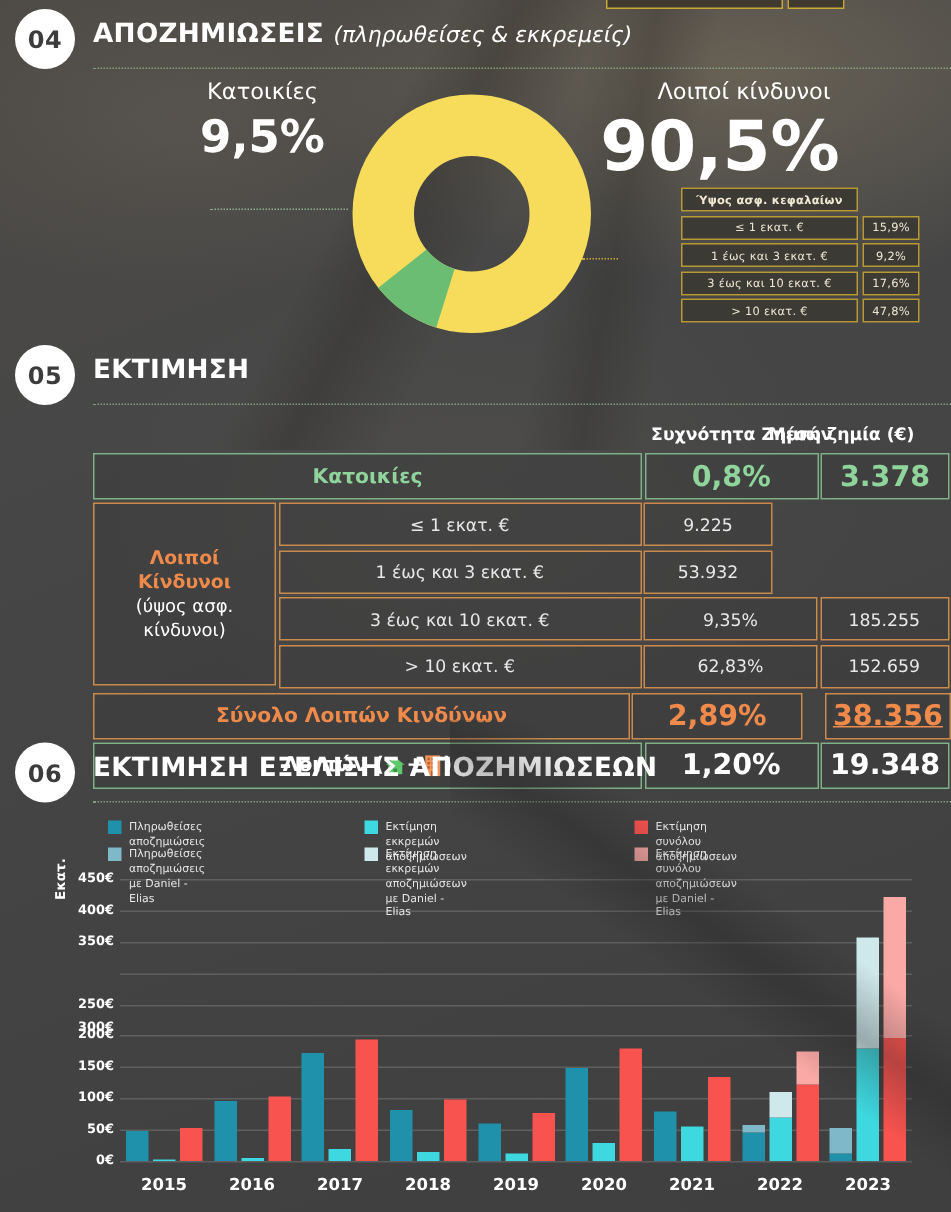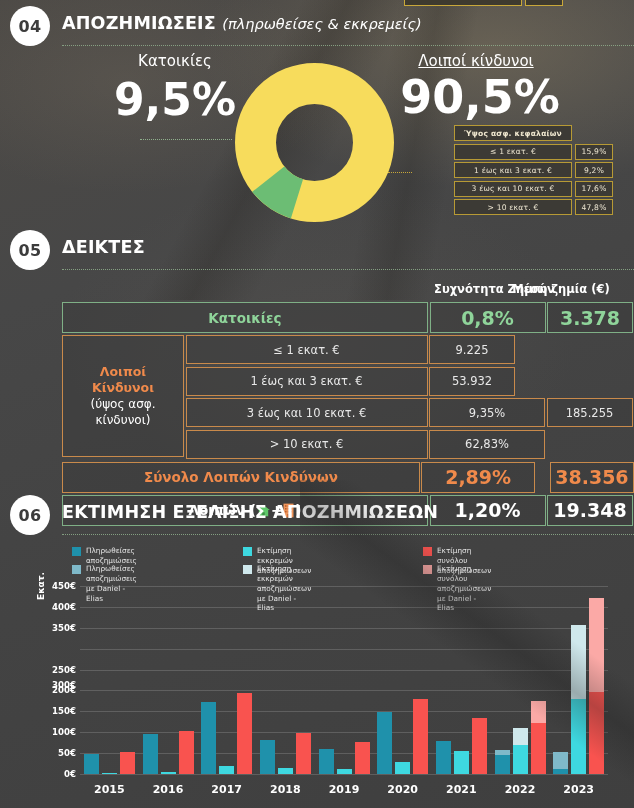--- a/index.html
+++ b/index.html
@@ -150,23 +150,23 @@
   <div class="sec" style="top:6px;">
     <div class="badge">04</div>
     <div class="sec-title">
       <span>ΑΠΟΖΗΜΙΩΣΕΙΣ</span>
       <span class="sub">(πληρωθείσες &amp; εκκρεμείς)</span>
     </div>
     <div class="rule" style="top:39px;"></div>
   </div>
 
   <div class="s4-lbl" style="left:60px; top:52px; width:230px;">Κατοικίες</div>
-  <div class="s4-big" style="left:60px; top:74px; width:230px; font-size:44px;">9,5%</div>
-
-  <div class="s4-lbl" style="left:356px; top:52px; width:240px;text-decoration:underline;">Λοιποί κίνδυνοι</div>
+  <div class="s4-big" style="left:60px; top:74px; width:230px; font-size:30px;">9,5%</div>
+
+  <div class="s4-lbl" style="left:376px; top:52px; width:240px;">Λοιποί κίνδυνοι</div>
   <div class="s4-big" style="left:355px; top:70px; width:250px; font-size:46px;">90,5%</div>
 
   <div class="leader" style="left:140px; top:139px; width:92px;"></div>
   <div class="leader-y" style="left:388px; top:172px; width:24px;"></div>
 
   <div class="donut" style="left:232px; top:60px;">
     <svg width="165" height="165" viewBox="0 0 165 165">
       <circle cx="82.5" cy="82.5" r="59" fill="none" stroke="#f7dc5c" stroke-width="41"></circle>
       <circle cx="82.5" cy="82.5" r="59" fill="none" stroke="#6cbd74" stroke-width="41" stroke-dasharray="35.2 335.5" stroke-dashoffset="167.8" transform="rotate(-90 82.5 82.5)"></circle>
     </svg>
@@ -190,21 +190,21 @@
       <div class="ycell val">17,6%</div>
     </div>
     <div class="yrow">
       <div class="ycell lbl">&gt; 10 εκατ. €</div>
       <div class="ycell val">47,8%</div>
     </div>
   </div>
 
   <div class="sec" style="top:230px;">
     <div class="badge">05</div>
-    <div class="sec-title">ΔΕΙΚΤΕΣ</div>
+    <div class="sec-title">ΕΚΤΙΜΗΣΗ</div>
     <div class="rule" style="top:39px;"></div>
   </div>
 
   <div class="col-h" style="left:383px; top:282px; width:223px;">Συχνότητα Ζημιών</div>
   <div class="col-h" style="left:497px; top:282px; width:128px;">Μέση ζημία (€)</div>
 
   <div class="tbl" style="top:302px;">
 
     <div class="trow">
       <div class="tc grn c1b r-kat t-lblbig" style="width:366px;">Κατοικίες</div>
@@ -233,29 +233,30 @@
 
         <div class="trow">
           <div class="tc org r-mid t-mid" style="width:242px; margin-bottom:1.5px;">3 έως και 10 εκατ. €</div>
           <div class="tc org r-mid t-mid" style="width:116px; margin-left:1.5px; margin-bottom:1.5px;">9,35%</div>
           <div class="tc org r-mid t-mid" style="width:86px; margin-left:1.5px; margin-bottom:1.5px;">185.255</div>
         </div>
 
         <div class="trow">
           <div class="tc org r-mid t-mid" style="width:242px;">&gt; 10 εκατ. €</div>
           <div class="tc org r-mid t-mid" style="width:116px; margin-left:1.5px;">62,83%</div>
+          <div class="tc org r-mid t-mid" style="width:86px; margin-left:1.5px;">152.659</div>
         </div>
 
       </div>
     </div>
 
     <div class="trow" style="margin-top:2px;">
       <div class="tc org r-sum t-lblbig orange-txt" style="width:366px;">Σύνολο Λοιπών Κινδύνων</div>
       <div class="tc org r-sum t-big orange-txt" style="width:116px; margin-left:1.5px;">2,89%</div>
-      <div class="tc org r-sum t-big orange-txt" style="width:86px; margin-left:15px;">38.356</div>
+      <div class="tc org r-sum t-big orange-txt" style="width:86px; margin-left:15px;text-decoration:underline;">38.356</div>
     </div>
 
     <div class="trow" style="margin-top:2px;">
       <div class="tc grn r-tot t-lblbig white-txt" style="width:366px;">
         <span>Λοιπών ( </span>
         <svg width="15" height="15" viewBox="0 0 24 24" style="vertical-align:-3px;">
           <path d="M12 3 L22 11 L19.5 11 L19.5 21 L4.5 21 L4.5 11 L2 11 Z" fill="#5fc86a"></path>
           <rect x="10" y="15" width="4" height="6" fill="#3f8f47"></rect>
         </svg>
         <span> + </span>

